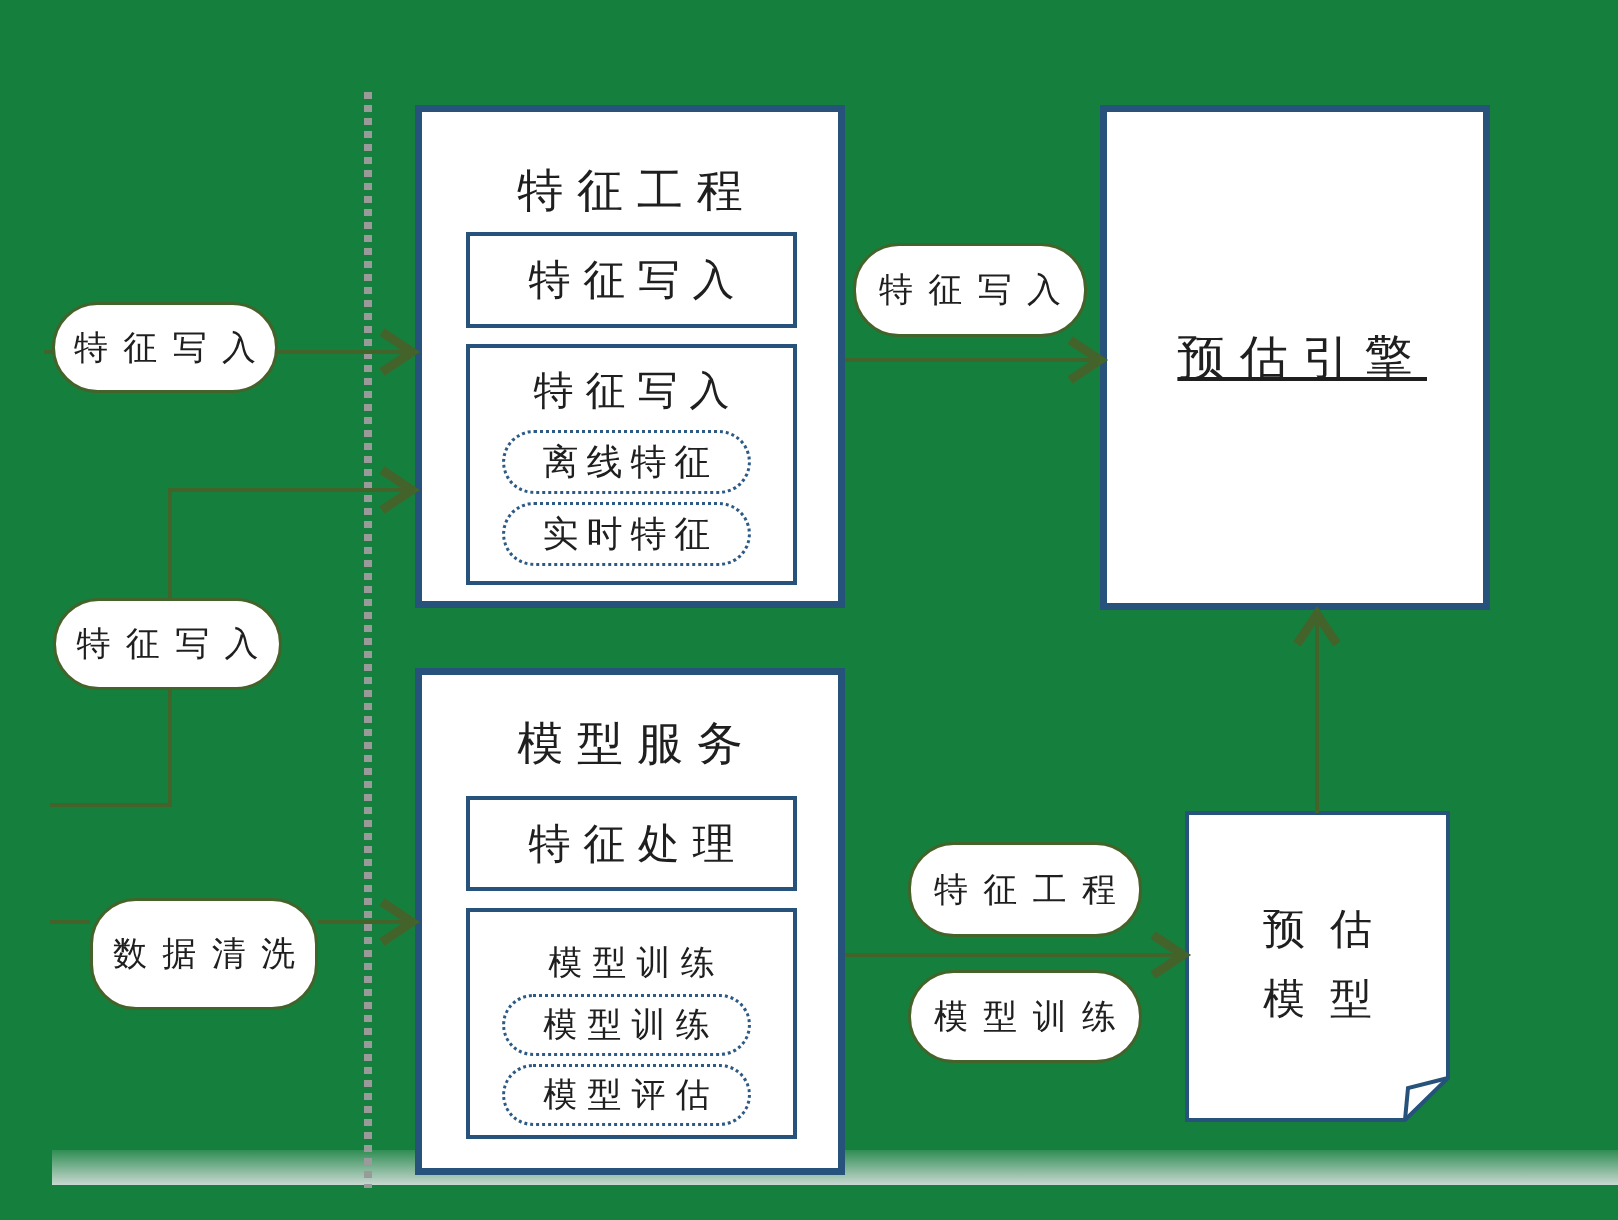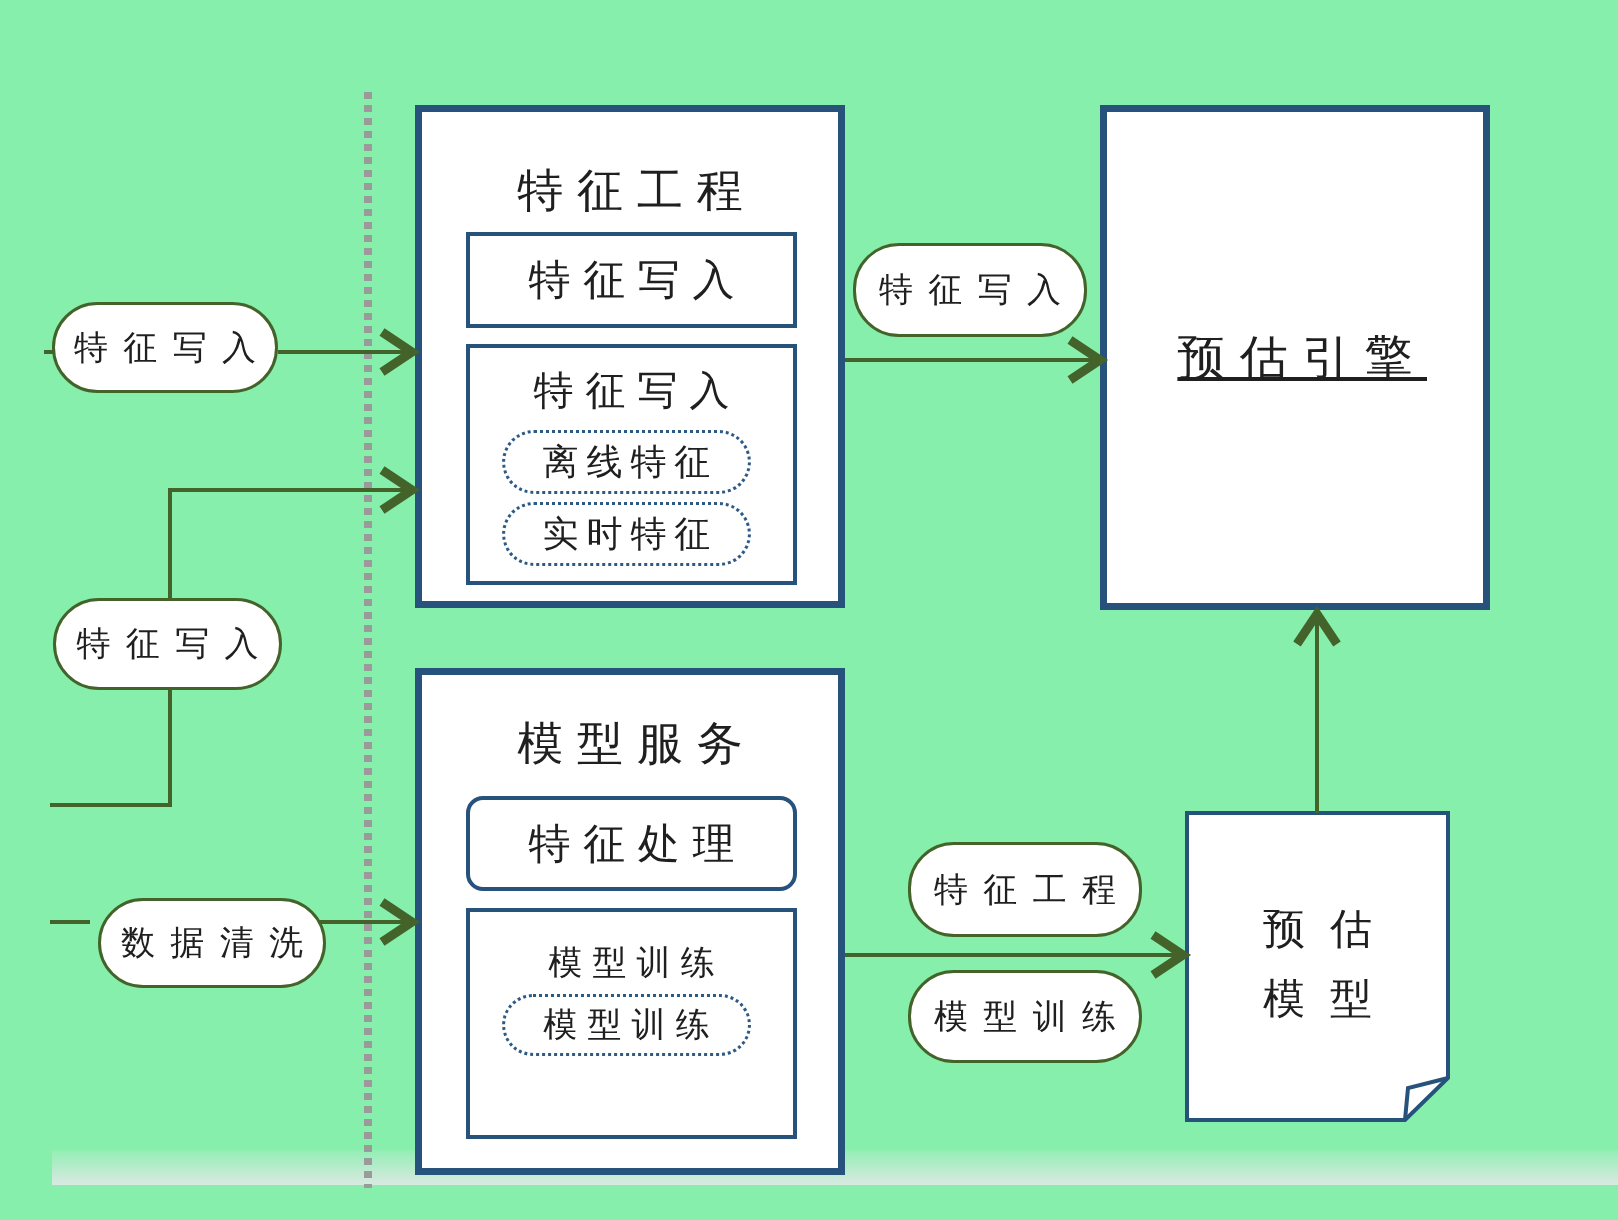--- a/index.html
+++ b/index.html
@@ -1,20 +1,20 @@
 <!DOCTYPE html>
 <html style="--blue: #27527b; --pill-blue: #2d5a85; --green: #44632b; --gray: #9a9a9a; --ink: #1f1f1f;"><head>
 <meta charset="utf-8">
 <style>
   :root{
     --blue:#27527b; --pill-blue:#2d5a85; --green:#44632b; --gray:#9a9a9a; --ink:#1f1f1f;
   }
   html,body{margin:0;padding:0;background:#fff;}
   #canvas{
-    position:relative;width:1618px;height:1220px;background:#86efac;overflow:hidden;
+    position:relative;width:1618px;height:1220px;background:#15803d;overflow:hidden;
     font-family:"DejaVu Serif","Liberation Serif",serif;color:var(--ink);
   }
   *{box-sizing:border-box;}
   .abs{position:absolute;}
   
   #divider{
     left:364px;top:92px;width:8px;height:1096px;
     background:repeating-linear-gradient(to bottom,var(--gray) 0,var(--gray) 7px,transparent 7px,transparent 13px);
   }
   
@@ -63,24 +63,25 @@
     <div class="inner-box center t42 ls-mid" style="left:44px;top:120px;width:331px;height:96px;">特征写入</div>
     <div class="inner-box" style="left:44px;top:232px;width:331px;height:241px;">
       <div class="box-title t40 ls-mid" style="top:12px;">特征写入</div>
       <div class="pill t36 ls-sm" style="left:32px;top:154px;width:249px;height:64px;">实时特征</div>
       <div class="pill t36 ls-sm" style="left:32px;top:82px;width:249px;height:64px;">离线特征</div>
     </div>
   </div>
 
   <div class="abs big-box" style="left:415px;top:668px;width:430px;height:507px;">
     <div class="box-title t46 ls-mid" style="top:38px;">模型服务</div>
-    <div class="inner-box center t42 ls-mid" style="left:44px;top:121px;width:331px;height:95px;border-radius:17px;">特征处理</div>
+    <div class="inner-box center t42 ls-mid" style="left:44px;top:121px;width:331px;height:95px;">特征处理</div>
     <div class="inner-box" style="left:44px;top:233px;width:331px;height:231px;">
       <div class="box-title t34 ls-mid" style="top:20px;">模型训练</div>
       <div class="pill t34 ls-mid" style="left:32px;top:82px;width:249px;height:62px;">模型训练</div>
+      <div class="pill t34 ls-mid" style="left:32px;top:152px;width:249px;height:62px;">模型评估</div>
     </div>
   </div>
 
   <div class="abs big-box center t48 ls-mid" style="left:1100px;top:105px;width:390px;height:505px;z-index:1;">预估引擎</div>
 
   <svg id="overlay" class="abs" width="1618" height="1220" viewBox="0 0 1618 1220">
     <g stroke="#27527b" stroke-width="4" fill="#ffffff" stroke-linejoin="miter">
       <path d="M1187,813 H1448 V1078 L1405,1120 H1187 Z"></path>
       <path d="M1448,1078 L1408,1088 L1405,1120" fill="none"></path>
     </g>
@@ -105,19 +106,19 @@
     </g>
   </svg>
 
   <div id="doc-text" class="abs t42 ls-doc">
     <div>预估</div>
     <div>模型</div>
   </div>
 
   <div class="abs green-label t34 ls-wide" style="left:52px;top:302px;width:226px;height:91px;">特征写入</div>
   <div class="abs green-label t34 ls-wide" style="left:53px;top:598px;width:229px;height:92px;">特征写入</div>
-  <div class="abs green-label t34 ls-wide" style="left:98px;top:898px;width:228px;height:90px;">数据清洗</div>
+  <div class="abs green-label t34 ls-wide" style="left:90px;top:898px;width:228px;height:112px;">数据清洗</div>
 
   <div class="abs green-label t34 ls-wide" style="left:853px;top:243px;width:234px;height:94px;">特征写入</div>
   <div class="abs green-label t34 ls-wide" style="left:908px;top:842px;width:234px;height:95px;">特征工程</div>
   <div class="abs green-label t34 ls-wide" style="left:908px;top:970px;width:234px;height:93px;">模型训练</div>
 
 </div>
 
 </body></html>

